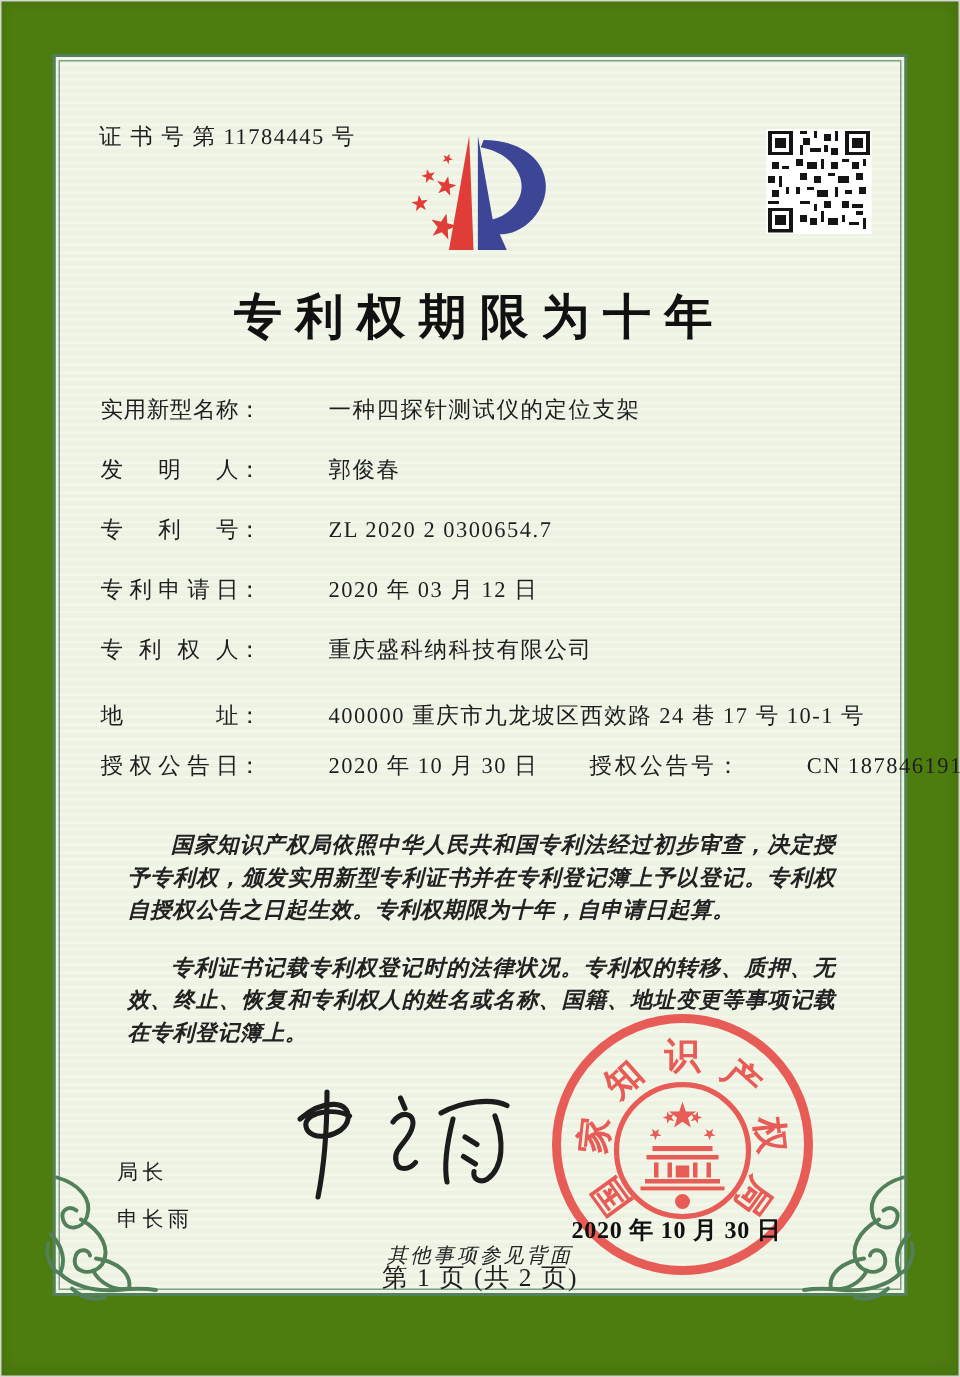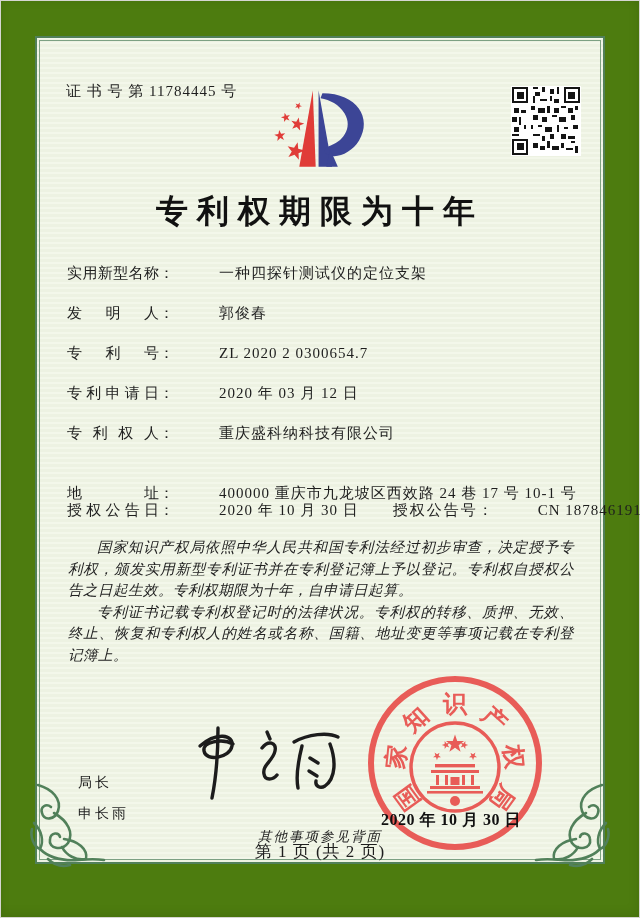--- a/index.html
+++ b/index.html
@@ -27,21 +27,21 @@
   .flabel{display:inline-block;width:92px;text-align:justify;text-align-last:justify;vertical-align:bottom;}
   .colon{display:inline-block;margin-right:6px;}
   .fvalue{letter-spacing:1px;margin-left:39px;}
   .grant2{margin-left:34px;}
   .g2label{letter-spacing:2px;}
   .body-text{
     position:absolute;left:68px;top:537px;width:506px;
     font-size:14.5px;line-height:21.5px;text-align:justify;
     font-style:italic;color:#222;letter-spacing:0.5px;
   }
-  .body-text p{margin:0;text-indent:2em;}
+  .body-text p{margin:17px;text-indent:2em;font-weight:bold;}
   .signoff{position:absolute;left:78px;top:743px;font-size:14px;line-height:31px;letter-spacing:3px;margin-top:24px;}
   .signature{position:absolute;left:178px;top:722px;}
   .seal{position:absolute;left:360px;top:668px;width:190px;height:190px;opacity:.93;}
   .seal-date{
     position:absolute;left:381px;top:810px;font-size:16px;color:#101010;
     letter-spacing:0.5px;white-space:nowrap;font-weight:600;
   }
   .page-num{position:absolute;left:0;top:840px;width:100%;text-align:center;font-size:17px;letter-spacing:1px;}
   .back-note{
     position:absolute;left:0;top:828px;width:100%;text-align:center;
@@ -149,21 +149,21 @@
     </div>
     <div class="row" style="top:344px">
       <span class="flabel">专利号</span><span class="colon">：</span><span class="fvalue">ZL 2020 2 0300654.7</span>
     </div>
     <div class="row" style="top:384px">
       <span class="flabel">专利申请日</span><span class="colon">：</span><span class="fvalue">2020 年 03 月 12 日</span>
     </div>
     <div class="row" style="top:424px">
       <span class="flabel">专利权人</span><span class="colon">：</span><span class="fvalue">重庆盛科纳科技有限公司</span>
     </div>
-    <div class="row" style="top:484px">
+    <div class="row" style="top:468px">
       <span class="flabel">地址</span><span class="colon">：</span><span class="fvalue">400000  重庆市九龙坡区西效路 24 巷 17 号 10-1 号</span>
     </div>
     <div class="row" style="top:501px">
       <span class="flabel">授权公告日</span><span class="colon">：</span><span class="fvalue">2020 年 10 月 30 日</span><span class="grant2"><span class="g2label">授权公告号</span><span class="colon">：</span><span class="fvalue">CN 187846191 U</span></span>
     </div>
   </div>
 
   <div class="body-text">
     <p>国家知识产权局依照中华人民共和国专利法经过初步审查，决定授予专利权，颁发实用新型专利证书并在专利登记簿上予以登记。专利权自授权公告之日起生效。专利权期限为十年，自申请日起算。</p>
     <p>专利证书记载专利权登记时的法律状况。专利权的转移、质押、无效、终止、恢复和专利权人的姓名或名称、国籍、地址变更等事项记载在专利登记簿上。</p>

